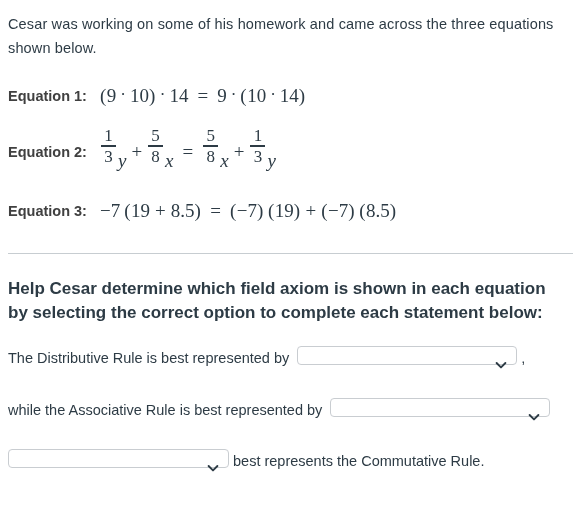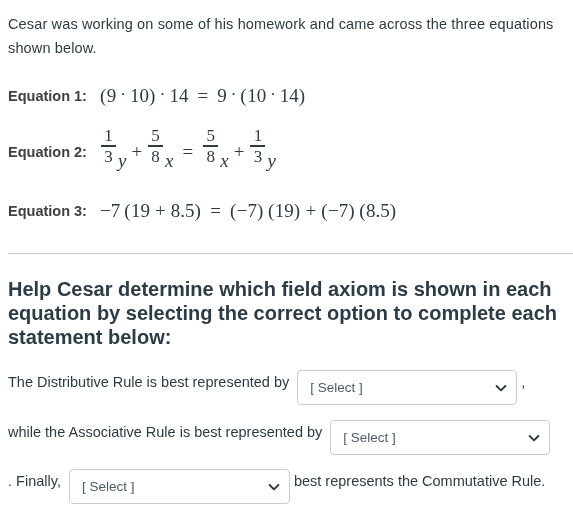--- a/index.html
+++ b/index.html
@@ -105,21 +105,21 @@
   }
 
   .divider {
     border: 0;
     border-top: 1px solid #c7cdd1;
     margin: 27px 0 0 0;
     width: 565px;
   }
 
   .prompt {
-    font-size: 20px;
+    font-size: 17px;
     font-weight: bold;
     line-height: 24px;
     margin: 23px 0 0 0;
   }
 
   .statement {
     font-size: 14.5px;
     line-height: 24px;
     margin-top: 22px;
   }
@@ -144,23 +144,23 @@
   select.field {
     -webkit-appearance: none;
     -moz-appearance: none;
     appearance: none;
     font-family: "Liberation Sans", sans-serif;
     font-size: 13.5px;
     color: #4a5b66;
     background: #ffffff;
     border: 1px solid #c9cdd1;
     border-radius: 4px;
-    height: 35px;
+    height: 19px;
     line-height: 33px;
-    padding: 0 26px 0 12px;
+    padding: 8px 26px 0 12px;
     box-sizing: border-box;
     outline: none;
   }
   .sel-1 { width: 220px; }
   .sel-2 { width: 220px; }
   .sel-3 { width: 221px; }
 
   .chev {
     position: absolute;
     right: 10px;
@@ -301,21 +301,20 @@
       </select>
       <span class="chev">
         <svg viewBox="0 0 12 12" width="12" height="12" aria-hidden="true">
           <path d="M1.6 4 L6 8.4 L10.4 4" fill="none" stroke="#2d3b45" stroke-width="1.9" stroke-linecap="round" stroke-linejoin="round"></path>
         </svg>
       </span>
     </span>
   </div>
 
   <div class="statement st-row st-3">
-    <span class="txt sp-right">. Finally,</span>
     <span class="select-wrap">
       <select class="field sel-3">
         <option>[ Select ]</option>
       </select>
       <span class="chev">
         <svg viewBox="0 0 12 12" width="12" height="12" aria-hidden="true">
           <path d="M1.6 4 L6 8.4 L10.4 4" fill="none" stroke="#2d3b45" stroke-width="1.9" stroke-linecap="round" stroke-linejoin="round"></path>
         </svg>
       </span>
     </span>

